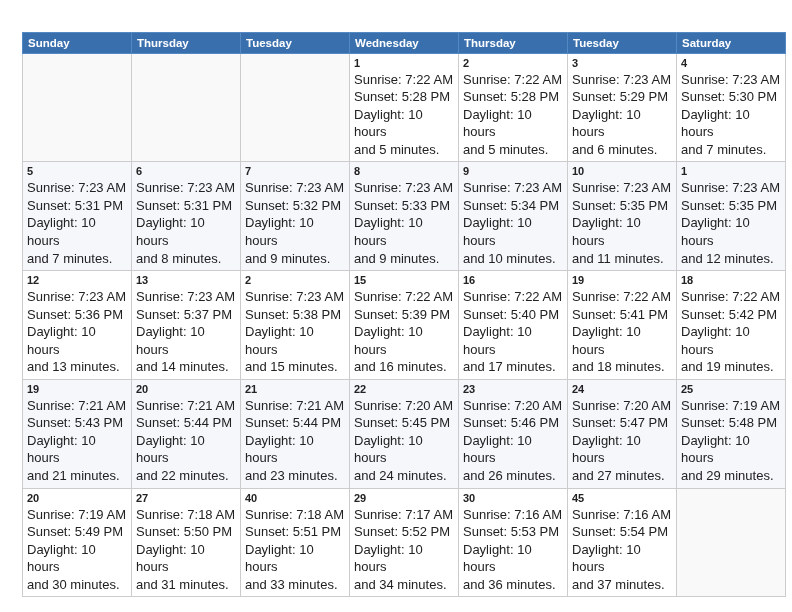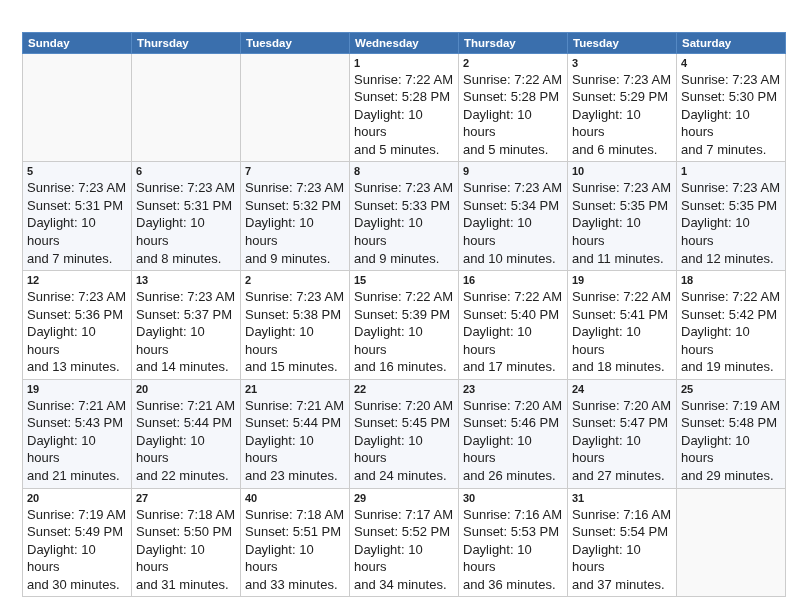--- a/index.html
+++ b/index.html
@@ -334,21 +334,21 @@
 and 34 minutes.</div>
           </td>
           <td>
             <span class="day-number">30</span>
             <div class="day-info" style="white-space: pre-line;">Sunrise: 7:16 AM
 Sunset: 5:53 PM
 Daylight: 10 hours
 and 36 minutes.</div>
           </td>
           <td>
-            <span class="day-number">31</span>
+            <span class="day-number">45</span>
             <div class="day-info" style="white-space: pre-line;">Sunrise: 7:16 AM
 Sunset: 5:54 PM
 Daylight: 10 hours
 and 37 minutes.</div>
           </td>
           <td class="empty-cell"></td>
         </tr>
       </tbody>
   </table>
 </div>

